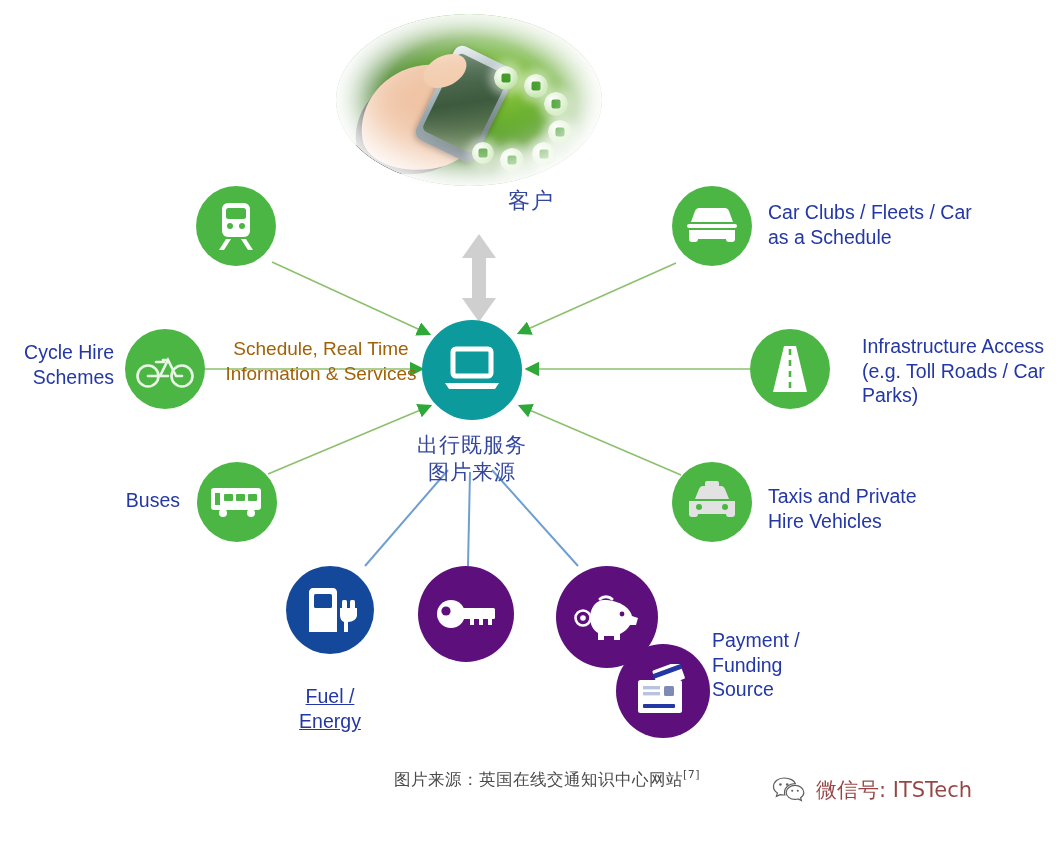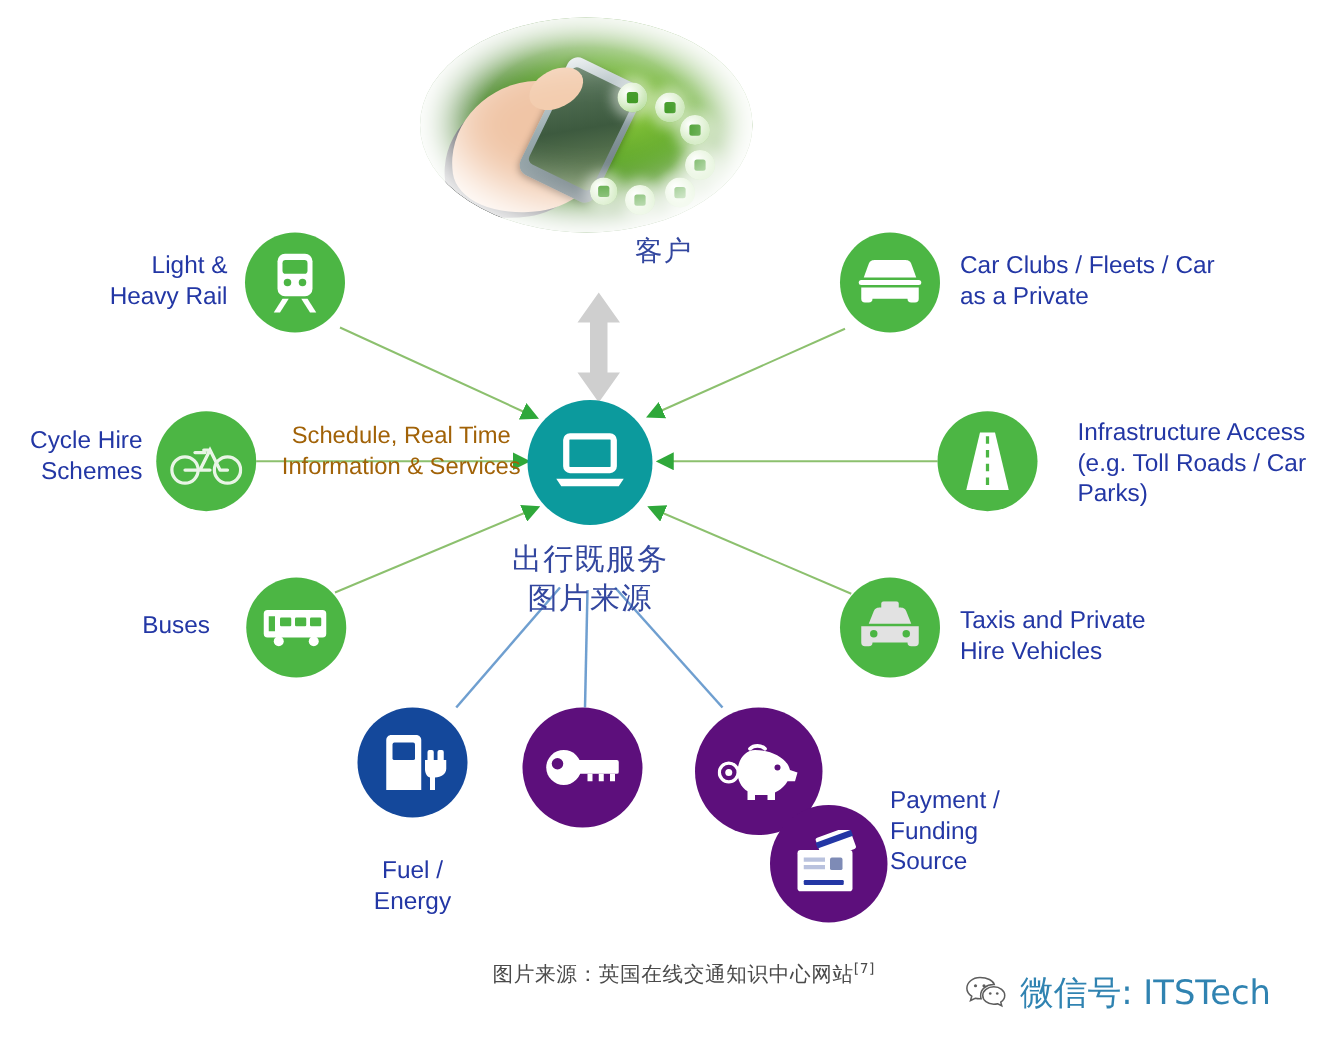--- a/index.html
+++ b/index.html
@@ -48,26 +48,26 @@
   .label {
     position: absolute;
     color: #2337a5;
     font-size: 19.5px;
     line-height: 1.26;
     font-family: "Liberation Sans", "DejaVu Sans", sans-serif;
     white-space: pre-line;
   }
   .label.right { text-align: left; }
   .label.left  { text-align: right; }
-  .label.center{ text-align: center; }
+  .label.center{ text-align: center; text-decoration: underline; }
 
   .label-cn {
     position: absolute;
     color: #33479f;
-    font-size: 24px;
+    font-size: 21px;
     line-height: 1.3;
     letter-spacing: 1px;
     text-align: center;
     font-family: "DejaVu Sans", "Liberation Sans", sans-serif;
   }
 
   .flow-label {
     position: absolute;
     color: #a16207;
     font-size: 19px;
@@ -171,22 +171,22 @@
     letter-spacing: .5px;
   }
   #source-caption sup { font-size: 11px; }
 
   #watermark {
     position: absolute;
     left: 772px; top: 776px;
     display: flex;
     align-items: center;
     gap: 10px;
-    color: #0369a1;
-    font-size: 27px;
+    color: #7f1d1d;
+    font-size: 21px;
     font-family: "DejaVu Sans", "Liberation Sans", sans-serif;
     opacity: .82;
   }
   #watermark .wm-text { white-space: nowrap; }
 </style>
 </head>
 <body>
 
 <div id="stage">
 
@@ -272,22 +272,20 @@
   <div class="node green" style="left:196px; top:186px; width:80px; height:80px;">
     <svg width="44" height="50" viewBox="0 0 44 50">
       <rect x="8" y="2" width="28" height="34" rx="6" fill="#ffffff"></rect>
       <rect x="12" y="7" width="20" height="11" rx="2.5" fill="#4cb644"></rect>
       <circle cx="16" cy="25" r="3" fill="#4cb644"></circle>
       <circle cx="28" cy="25" r="3" fill="#4cb644"></circle>
       <path d="M12 38 L5 49 L10 49 L17 38 Z" fill="#ffffff"></path>
       <path d="M32 38 L39 49 L34 49 L27 38 Z" fill="#ffffff"></path>
     </svg>
   </div>
-  <div class="label left" style="left:18px; top:200px; width:164px;">Light &amp;
-Heavy Rail</div>
 
   <div class="node green" style="left:125px; top:329px; width:80px; height:80px;">
     <svg width="58" height="38" viewBox="0 0 58 38">
       <circle cx="12" cy="26" r="10.5" fill="none" stroke="#e9f5e6" stroke-width="2.6"></circle>
       <circle cx="46" cy="26" r="10.5" fill="none" stroke="#e9f5e6" stroke-width="2.6"></circle>
       <path d="M12 26 L24 26 L32 10 L40 26 M24 26 L32 26 M32 10 L27 10 M40 26 L46 26" fill="none" stroke="#e9f5e6" stroke-width="2.6" stroke-linecap="round"></path>
       <path d="M20 12 L28 12" stroke="#e9f5e6" stroke-width="2.6" stroke-linecap="round"></path>
     </svg>
   </div>
   <div class="label left" style="left:0px; top:340px; width:114px;">Cycle Hire
@@ -297,31 +295,31 @@
     <svg width="56" height="34" viewBox="0 0 56 34">
       <rect x="2" y="3" width="50" height="22" rx="3" fill="#ffffff"></rect>
       <rect x="6" y="8" width="5" height="12" fill="#4cb644"></rect>
       <rect x="15" y="9" width="9" height="7" rx="1" fill="#4cb644"></rect>
       <rect x="27" y="9" width="9" height="7" rx="1" fill="#4cb644"></rect>
       <rect x="39" y="9" width="9" height="7" rx="1" fill="#4cb644"></rect>
       <circle cx="14" cy="28" r="4" fill="#ffffff"></circle>
       <circle cx="42" cy="28" r="4" fill="#ffffff"></circle>
     </svg>
   </div>
-  <div class="label left" style="left:28px; top:488px; width:140px;">Buses</div>
+  <div class="label left" style="left:40px; top:488px; width:140px;">Buses</div>
 
   <div class="node green" style="left:672px; top:186px; width:80px; height:80px;">
     <svg width="54" height="40" viewBox="0 0 54 40">
       <path d="M6 16 L10 5 C11 2.5 13 2 15 2 L39 2 C41 2 43 2.5 44 5 L48 16 Z" fill="#ffffff"></path>
       <rect x="2" y="18" width="50" height="4" rx="2" fill="#ffffff"></rect>
       <path d="M4 24 L50 24 L50 33 C50 35 49 36 47 36 L44 36 C42 36 41 35 41 33 L13 33 C13 35 12 36 10 36 L7 36 C5 36 4 35 4 33 Z" fill="#ffffff"></path>
     </svg>
   </div>
   <div class="label right" style="left:768px; top:200px; width:290px;">Car Clubs / Fleets / Car
-as a Private</div>
+as a Schedule</div>
 
   <div class="node green" style="left:750px; top:329px; width:80px; height:80px;">
     <svg width="46" height="50" viewBox="0 0 46 50">
       <path d="M17 2 L29 2 L40 48 L6 48 Z" fill="#ffffff"></path>
       <path d="M23 5 L23 45" stroke="#4cb644" stroke-width="2.6" stroke-dasharray="6 5"></path>
     </svg>
   </div>
   <div class="label right" style="left:862px; top:334px; width:216px;">Infrastructure Access
 (e.g. Toll Roads / Car
 Parks)</div>

